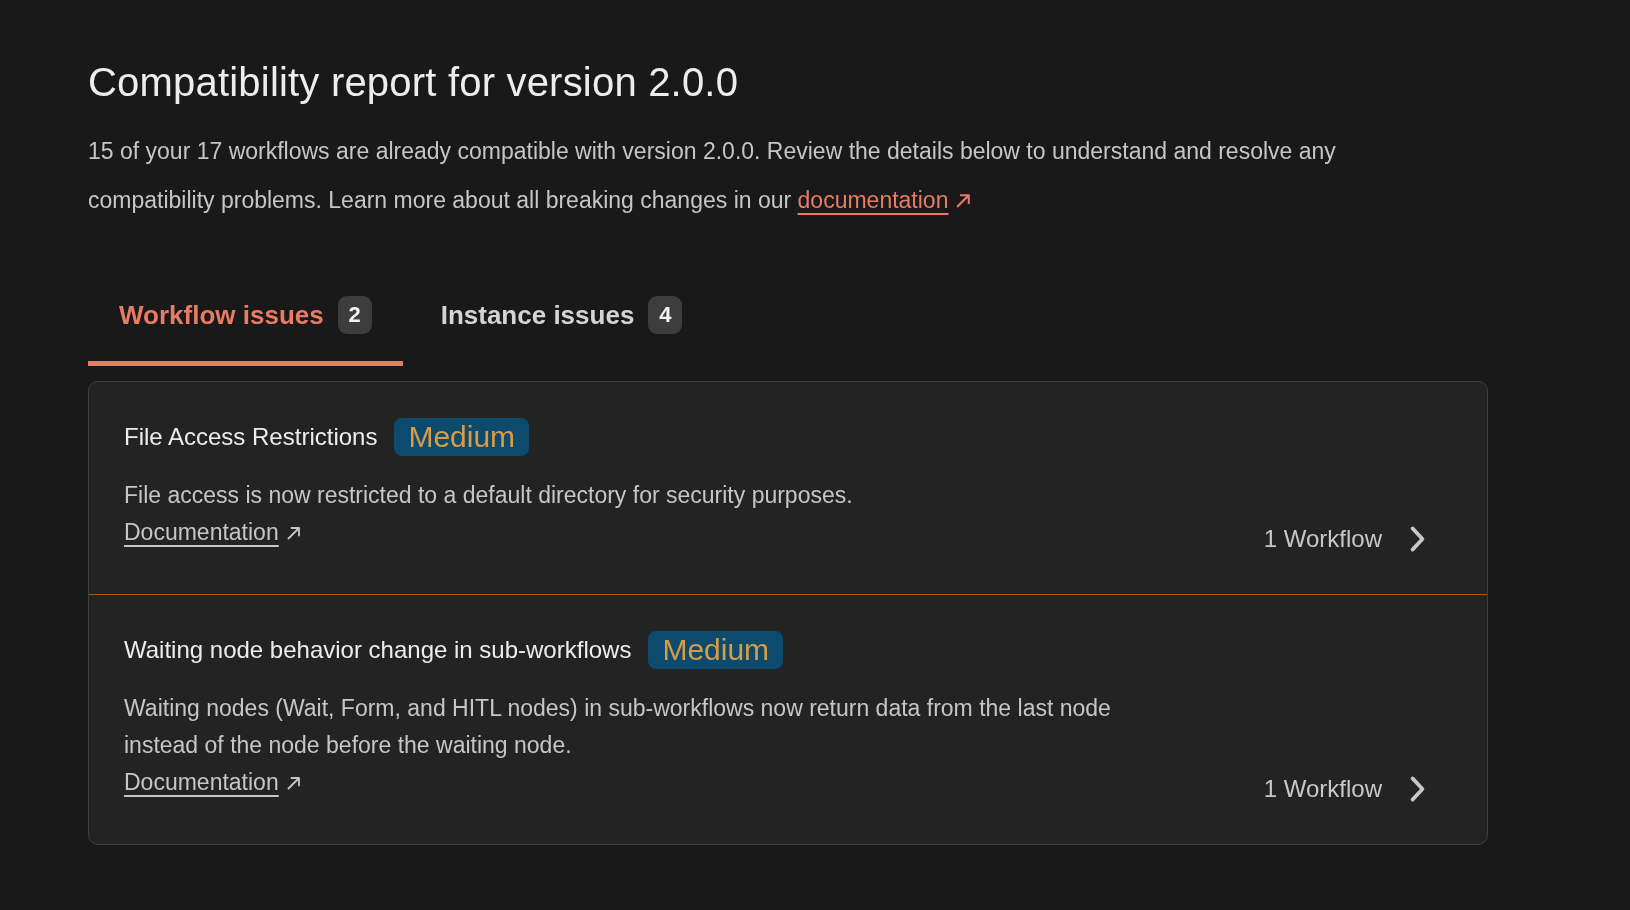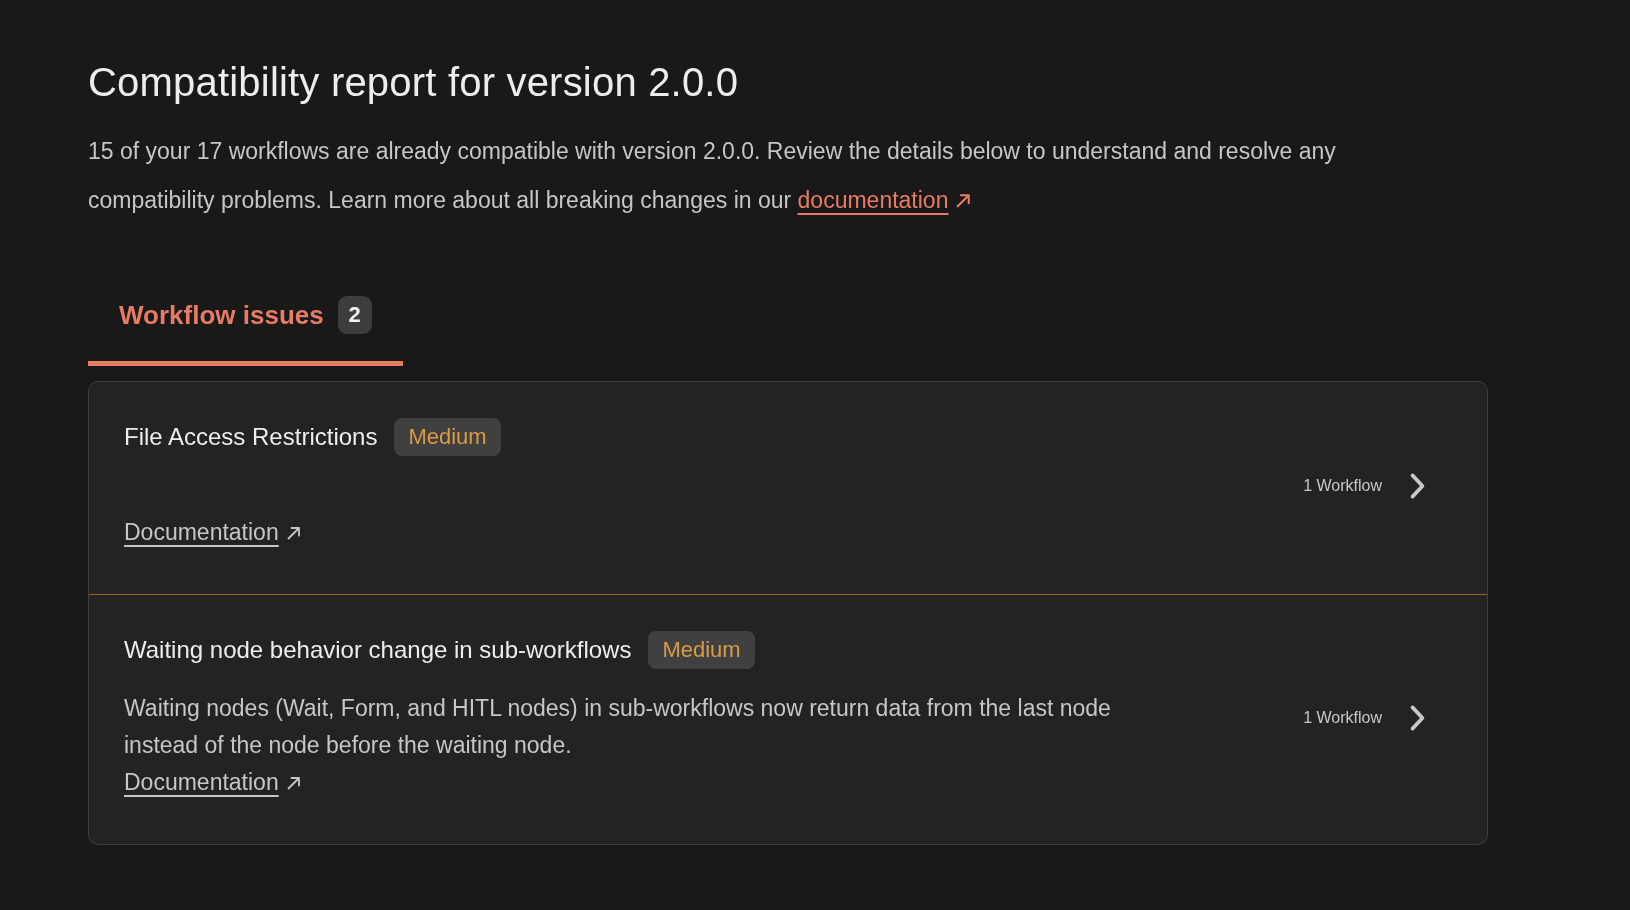--- a/index.html
+++ b/index.html
@@ -78,93 +78,97 @@
   
   .issues-card {
     margin-top: 15px;
     width: 1400px;
     background: #232323;
     border: 1px solid #3E3E3E;
     border-radius: 10px;
   }
   .issue-row {
     display: flex;
-    align-items: center;
+    align-items: flex-end;
     padding: 36px 0 40px 35px;
     cursor: pointer;
   }
   .issue-row + .issue-row { border-top: 1px solid #a16207; }
   .issue-main { width: 990px; flex-shrink: 0; }
   .issue-title-line {
     display: flex;
     align-items: center;
     gap: 17px;
   }
   .issue-title {
     font-size: 24px;
     font-weight: 500;
     color: #EDEDED;
   }
   .severity-badge {
-    background: #404040;
+    background: #0c4a6e;
     color: #D99C45;
-    font-size: 22px;
+    font-size: 30px;
     font-weight: 500;
     border-radius: 8px;
     padding: 5px 14px;
     line-height: 28px;
   }
   .issue-desc {
     margin-top: 21px;
     font-size: 23px;
     line-height: 37px;
     color: #C6C6C6;
     font-weight: 400;
   }
   .doc-link { color: #C6C6C6; }
   .issue-link {
     margin-left: auto;
     margin-right: 61px;
     display: flex;
     align-items: center;
     gap: 27px;
     color: #C8C8C8;
-    font-size: 16px;
+    font-size: 24px;
     white-space: nowrap;
   }
   .chevron-icon { display: inline-flex; }
 </style>
 </head>
 <body>
 
 <div class="container">
 
   <h1 class="page-title">Compatibility report for version 2.0.0</h1>
 
   <p class="intro"><span>15 of your 17 workflows are already compatible with version 2.0.0. Review the details below to understand and resolve any compatibility problems. Learn more about all breaking changes in our </span><a class="accent-link">documentation</a><span class="link-arrow"><svg width="21" height="21" viewBox="0 0 20 20" fill="none">
           <path d="M4.5 15.5 L15 5 M7.5 5 H15 V12.5" stroke="#E87B64" stroke-width="2" stroke-linecap="round" stroke-linejoin="round"></path>
         </svg></span></p>
 
   <div class="tabs">
     <div class="tab active">
       <span>Workflow issues</span>
       <span class="tab-count">2</span>
+    </div>
+    <div class="tab">
+      <span>Instance issues</span>
+      <span class="tab-count">4</span>
     </div>
   </div>
 
   <div class="issues-card">
 
     <div class="issue-row">
       <div class="issue-main">
         <div class="issue-title-line">
           <span class="issue-title">File Access Restrictions</span>
           <span class="severity-badge">Medium</span>
         </div>
         <div class="issue-desc">
-          <br>
+          <span>File access is now restricted to a default directory for security purposes.</span><br>
           <a class="doc-link">Documentation</a><span class="link-arrow"><svg width="20" height="20" viewBox="0 0 20 20" fill="none">
                 <path d="M4.5 15.5 L15 5 M7.5 5 H15 V12.5" stroke="#C6C6C6" stroke-width="1.8" stroke-linecap="round" stroke-linejoin="round"></path>
               </svg></span>
         </div>
       </div>
       <div class="issue-link">
         <span>1 Workflow</span>
         <span class="chevron-icon">
             <svg width="17" height="30" viewBox="0 0 12 20" fill="none">
               <path d="M2.5 2.5 L9.5 10 L2.5 17.5" stroke="#C8C8C8" stroke-width="2.6" stroke-linecap="round" stroke-linejoin="round"></path>

